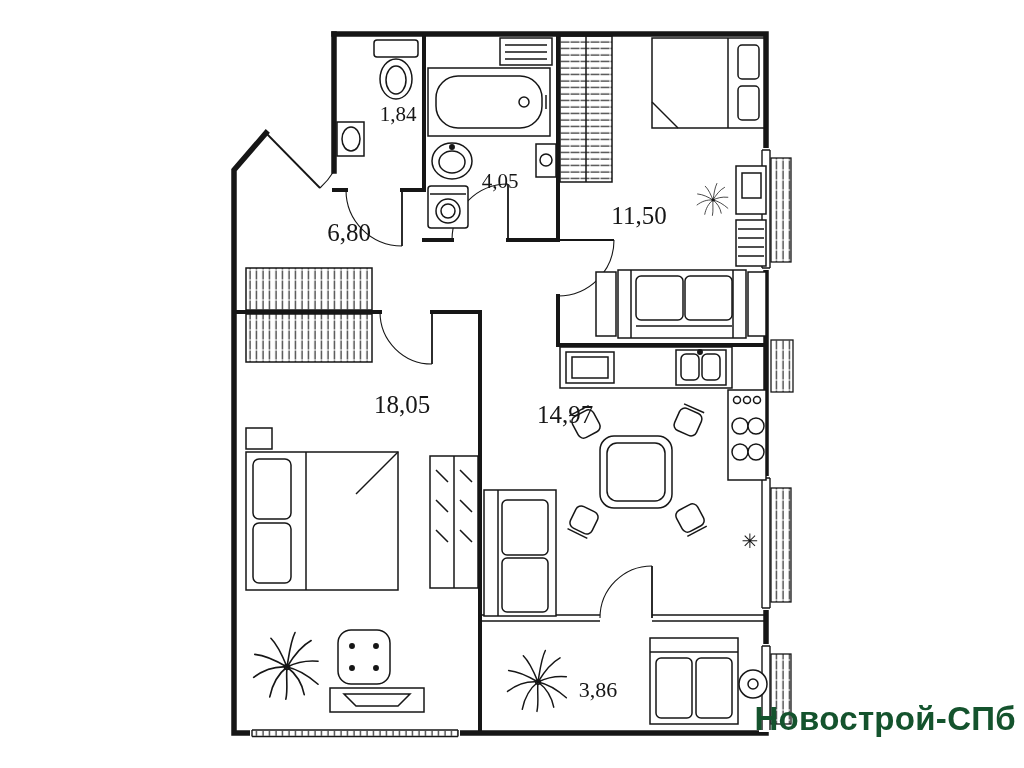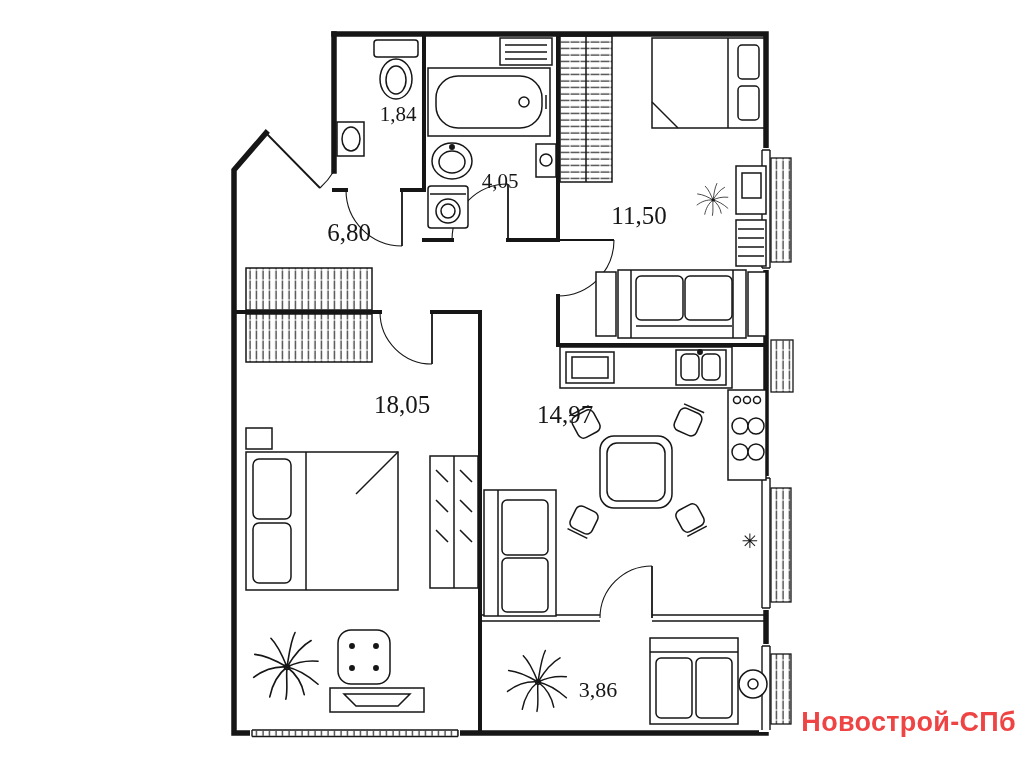--- a/index.html
+++ b/index.html
@@ -3,22 +3,22 @@
 <meta charset="utf-8">
 <style>
   html,body{margin:0;padding:0;background:#ffffff;}
   #page{position:relative;width:1024px;height:768px;background:#ffffff;overflow:hidden;
         font-family:"Liberation Sans",sans-serif;}
   #plan-svg{position:absolute;left:0;top:0;}
   .lbl text{font-family:"Liberation Serif","DejaVu Serif",serif;font-size:25px;fill:#161616;text-anchor:middle;}
   .lbl text.s{font-size:21px;}
   .lbl text.m{font-size:22px;}
   .sym{font-family:"DejaVu Sans",sans-serif;font-size:20px;text-anchor:middle;fill:#161616;}
-  .watermark{position:absolute;right:8px;bottom:30px;color:#ef4444;font-weight:700;
-             font-size:27px;letter-spacing:.3px;font-family:"Liberation Sans",sans-serif;}
+  .watermark{position:absolute;right:8px;bottom:30px;color:#14532d;font-weight:700;
+             font-size:33px;letter-spacing:.3px;font-family:"Liberation Sans",sans-serif;}
 </style>
 </head>
 <body>
 
 <div id="page">
 
 <svg id="plan-svg" width="1024" height="768" viewBox="0 0 1024 768" xmlns="http://www.w3.org/2000/svg">
   <defs>
     <pattern id="hv" width="6.5" height="10" patternUnits="userSpaceOnUse">
       <path d="M3,0.5 V9.5" stroke="#161616" stroke-width="1.1" fill="none"></path>

